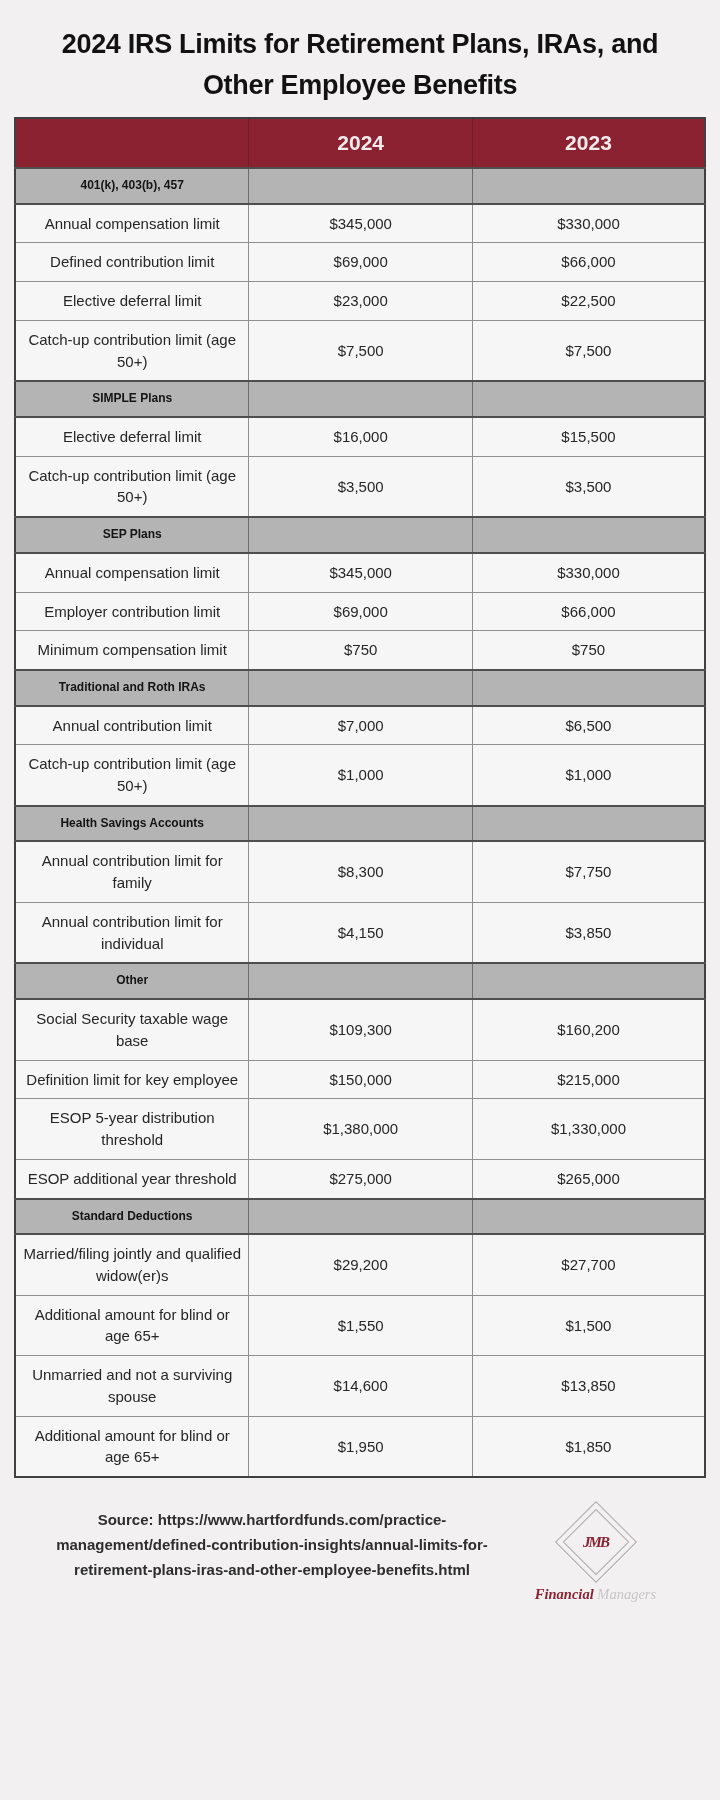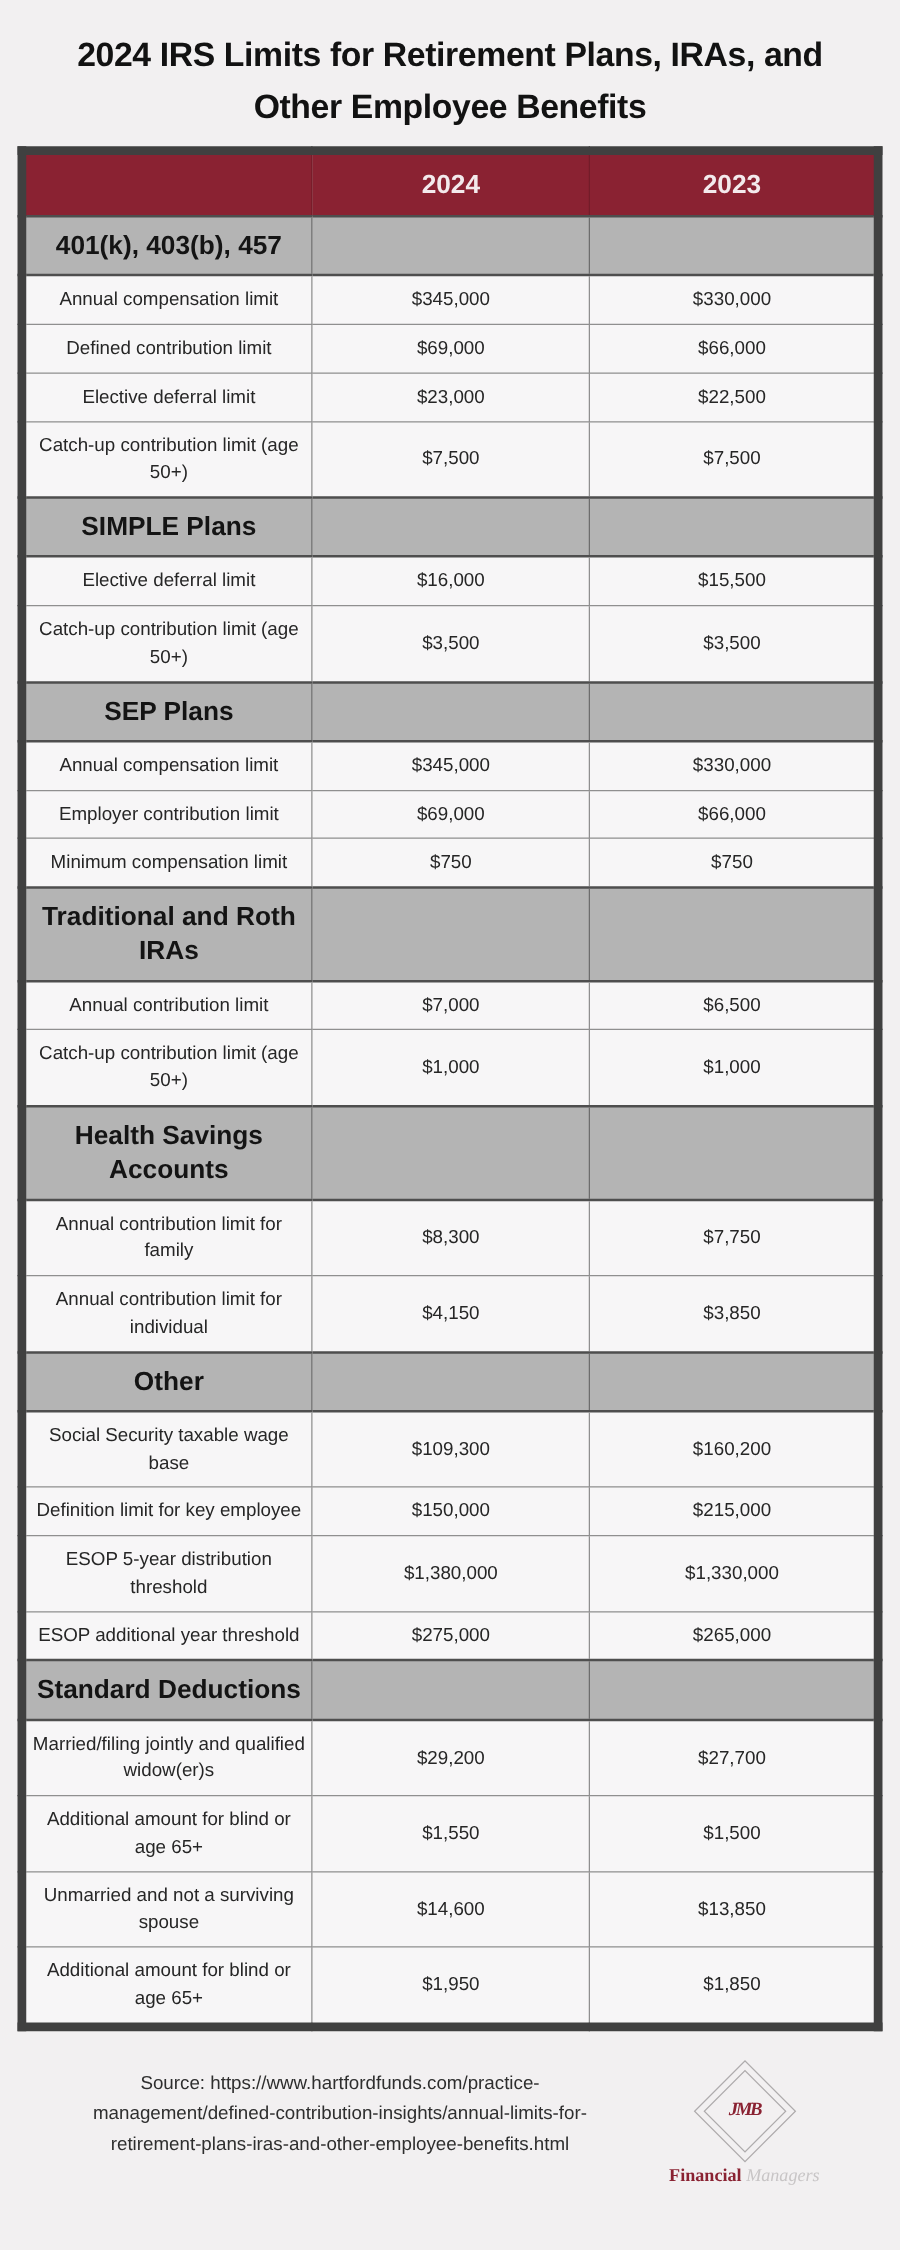--- a/index.html
+++ b/index.html
@@ -28,21 +28,21 @@
     font-weight: bold;
     line-height: 1.5;
     letter-spacing: -0.3px;
     color: #121212;
   }
   table.limits {
     width: 692px;
     margin: 12px auto 0;
     border-collapse: collapse;
     background: var(--row-bg);
-    border: 7px solid #404040;
+    border: 2px solid #404040;
     table-layout: fixed;
   }
   col.c1 { width: 33.9%; }
   col.c2 { width: 32.4%; }
   col.c3 { width: 33.7%; }
   thead td {
     background: var(--maroon);
     color: #f3eaec;
     font-weight: bold;
     font-size: 21px;
@@ -51,21 +51,21 @@
     border: 1px solid #731c29;
   }
   td { border: 1px solid var(--border); }
   tr.section td {
     background: var(--section-gray);
     border-top: 2px solid var(--border-dark);
     border-bottom: 2px solid var(--border-dark);
     border-left: 1px solid #6d6d6d;
     border-right: 1px solid #6d6d6d;
     font-weight: bold;
-    font-size: 21px;
+    font-size: 12px;
     text-align: center;
     padding: 9px 8px;
     color: #141414;
     line-height: 1.3;
   }
   td.label, td.val {
     font-size: 15px;
     text-align: center;
     padding: 8px 5px;
     line-height: 1.45;
@@ -79,20 +79,21 @@
   }
   .source {
     width: 460px;
     margin-left: 42px;
     margin-top: 14px;
     text-align: center;
     font-size: 15px;
     line-height: 1.65;
     color: #2e2e2e;
     overflow-wrap: break-word;
+    font-weight: bold;
   }
   .logo {
     width: 175px;
     margin-left: 6px;
     text-align: center;
   }
   .diamond-wrap { position: relative; width: 86px; height: 84px; margin: 6px auto 0; }
   .d-outer, .d-inner {
     position: absolute; left: 50%; top: 50%;
     transform: translate(-50%, -50%) rotate(45deg);
@@ -110,21 +111,21 @@
     font-size: 15px;
     letter-spacing: -2px;
     color: var(--maroon);
   }
   .brand {
     margin-top: 2px;
     font-family: "Liberation Serif", serif;
     font-size: 14.5px;
     white-space: nowrap;
   }
-  .brand .primary { color: var(--maroon); font-weight: bold; text-align: right; }
+  .brand .primary { color: var(--maroon); font-style: italic; font-weight: bold; text-align: right; }
   .brand .secondary { color: #c8c5c6; font-style: italic; }
 </style>
 </head>
 <body>
 
 <h1 class="title">2024 IRS Limits for Retirement Plans, IRAs, and Other Employee Benefits</h1>
 
 <table class="limits">
   <colgroup>
     <col class="c1">

